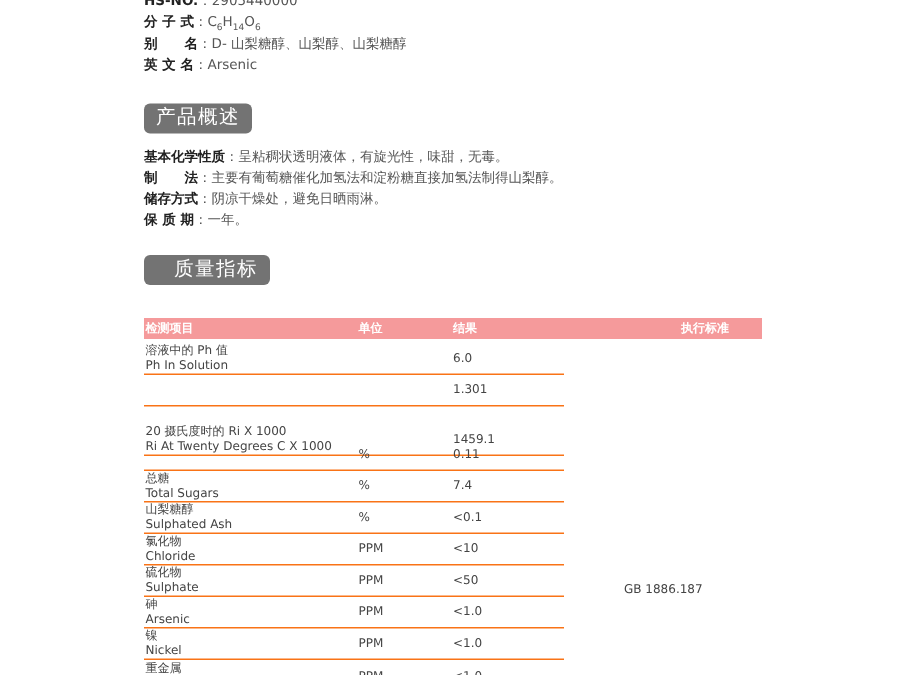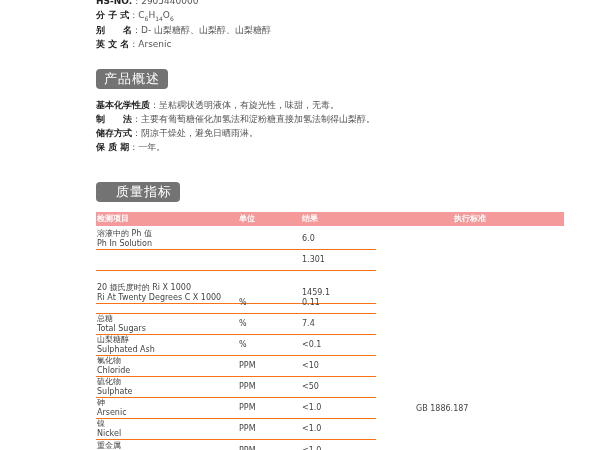--- a/index.html
+++ b/index.html
@@ -12,32 +12,32 @@
     .info-line .k { font-weight: bold; color: #222; }
     .info-line sub { font-size: 6px; }
     .section-badge {
       position: absolute; left: 96px; height: 20px; padding: 0 8px;
       background: #737373; color: #fff; font-weight: normal; font-size: 13px;
       line-height: 20px; border-radius: 4px; letter-spacing: 1px;
     }
     .desc-line { position: absolute; left: 96px; font-size: 9px; line-height: 12px; white-space: nowrap; color: #555; }
     .desc-line .k { font-weight: bold; color: #222; }
     .thead {
-      position: absolute; left: 96px; top: 212px; width: 468px; height: 14px;
+      position: absolute; left: 96px; top: 212px; width: 412px; height: 14px;
       background: #f59a9b; color: #fff; font-size: 8px; font-weight: bold; line-height: 14px;
     }
     .thead span { position: absolute; top: 0; }
     .row {
       position: absolute; left: 96px; width: 280px; height: 20px;
       border-bottom: 1px solid #f97316; font-size: 8px; color: #444;
     }
     .row .name { position: absolute; left: 1px; top: 0; line-height: 10px; }
     .row .unit { position: absolute; left: 143px; top: 5px; line-height: 10px; }
     .row .result { position: absolute; left: 206px; top: 5px; line-height: 10px; text-align: center; }
-    .std { position: absolute; left: 416px; top: 388px; font-size: 8px; color: #444; margin-top: 16px; }
+    .std { position: absolute; left: 416px; top: 388px; font-size: 8px; color: #444; }
   </style>
 </head>
 <body>
 
 <div class="info-line" style="top:-5px;">
   <span class="k">HS-NO.</span><span>：2905440000</span>
 </div>
 <div class="info-line" style="top:9px;">
   <span class="k">分 子 式</span><span>：C</span><sub>6</sub><span>H</span><sub>14</sub><span>O</span><sub>6</sub>
 </div>
@@ -56,21 +56,21 @@
 <div class="desc-line" style="top:113px;">
   <span class="k">制　　法</span><span>：主要有葡萄糖催化加氢法和淀粉糖直接加氢法制得山梨醇。</span>
 </div>
 <div class="desc-line" style="top:127px;">
   <span class="k">储存方式</span><span>：阴凉干燥处，避免日晒雨淋。</span>
 </div>
 <div class="desc-line" style="top:141px;">
   <span class="k">保 质 期</span><span>：一年。</span>
 </div>
 
-<div class="section-badge" style="top:182px;padding-left:20px;">质量指标</div>
+<div class="section-badge" style="top:170px;padding-left:20px;">质量指标</div>
 
 <div class="thead">
   <span style="left:1px;">检测项目</span>
   <span style="left:143px;">单位</span>
   <span style="left:206px;">结果</span>
   <span style="left:326px;margin-left:32px;">执行标准</span>
 </div>
 
 <div class="row" style="top:229px;">
   <span class="name"><span>溶液中的 Ph 值</span><br><span>Ph In Solution</span></span>

